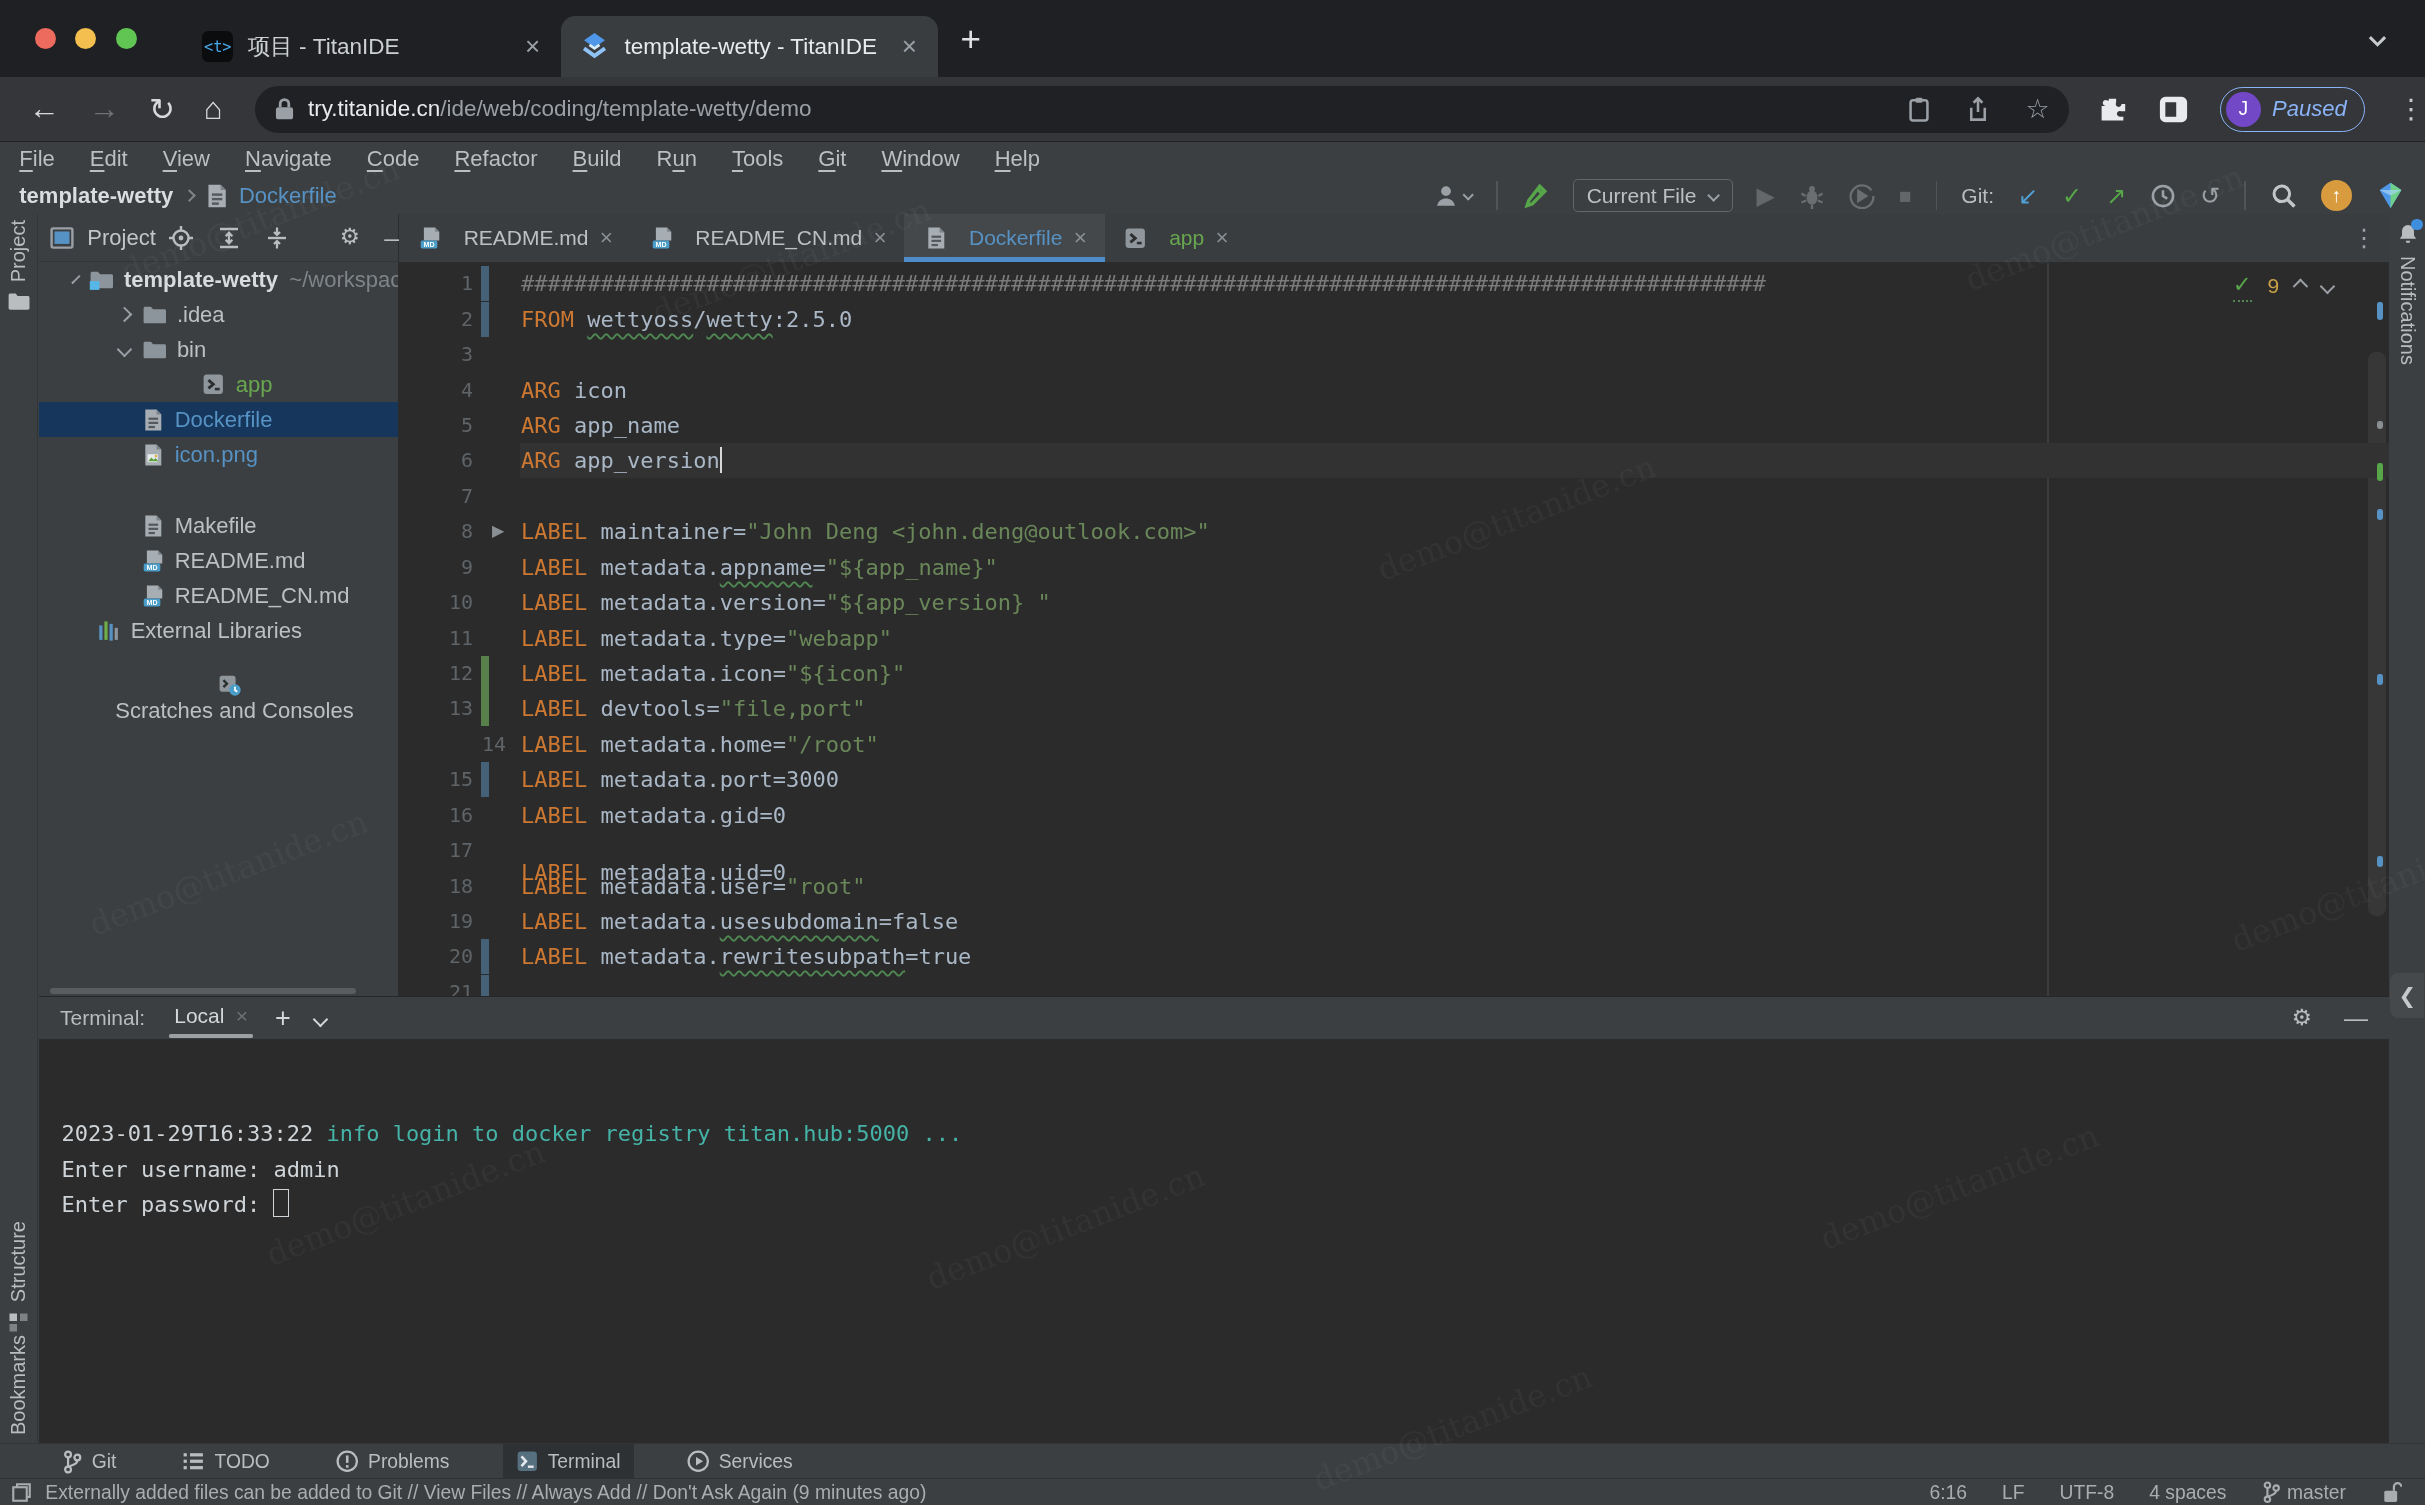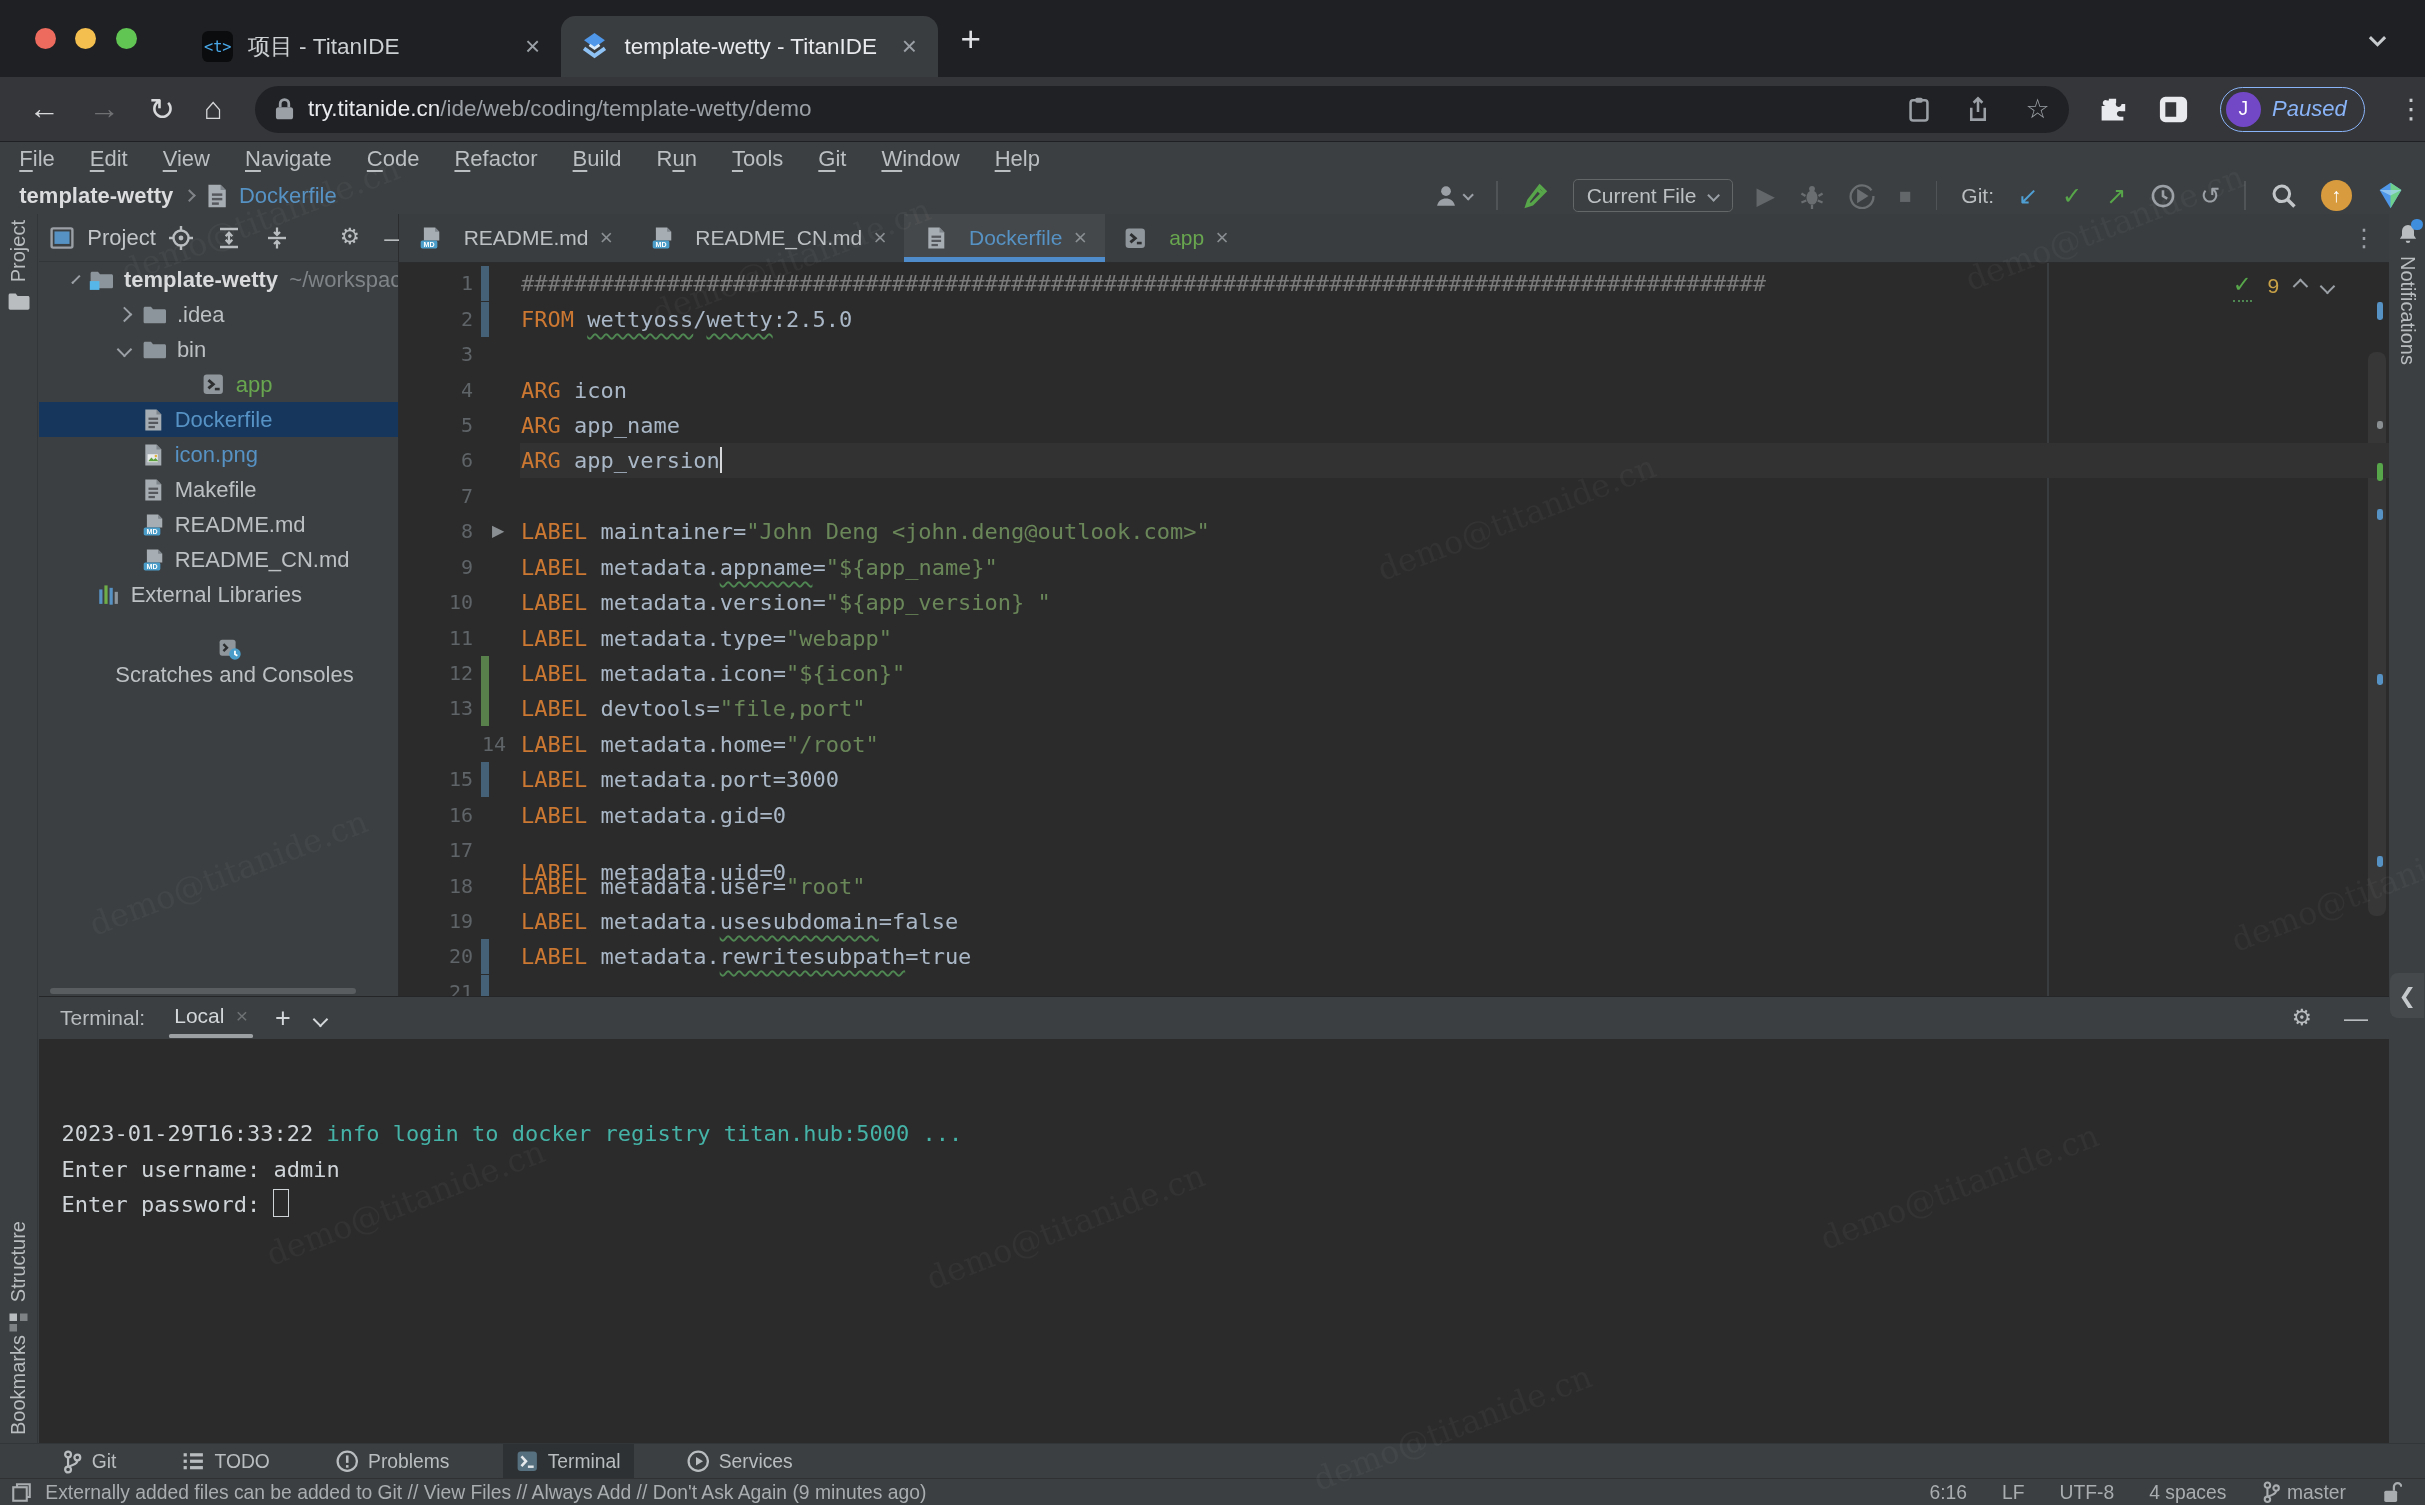--- a/index.html
+++ b/index.html
@@ -436,21 +436,21 @@
               <svg width="21" height="24" viewBox="0 0 13 15">
                 <path d="M2 1h7l3 3v10H2z" fill="#a6adb3"></path>
                 <path d="M9 1l3 3H9z" fill="#7d848a"></path>
                 <rect x="3.4" y="7" width="6.4" height="5" fill="#e8eaec"></rect>
                 <path d="M3.8 11.4l2-2.4 1.4 1.4 1.2-1 1.8 2z" fill="#5ca03e"></path>
                 <circle cx="8.6" cy="8.2" r="0.8" fill="#e2b33c"></circle>
               </svg>
             </span>
             <span class="lbl blue">icon.png</span>
           </div>
-          <div class="trow" style="padding-left: 76px;">
+          <div class="trow" style="padding-left: 76px; margin-top: 36px;">
             <span class="tspace"></span>
             <span class="ticon">
               <svg width="21" height="24" viewBox="0 0 13 15">
                 <path d="M2 1h7l3 3v10H2z" fill="#a6adb3"></path>
                 <path d="M9 1l3 3H9z" fill="#7d848a"></path>
                 <rect x="4" y="6" width="6" height="1.4" fill="#55585c"></rect>
                 <rect x="4" y="8.6" width="6" height="1.4" fill="#55585c"></rect>
                 <rect x="4" y="11.2" width="4" height="1.4" fill="#55585c"></rect>
               </svg>
             </span>

